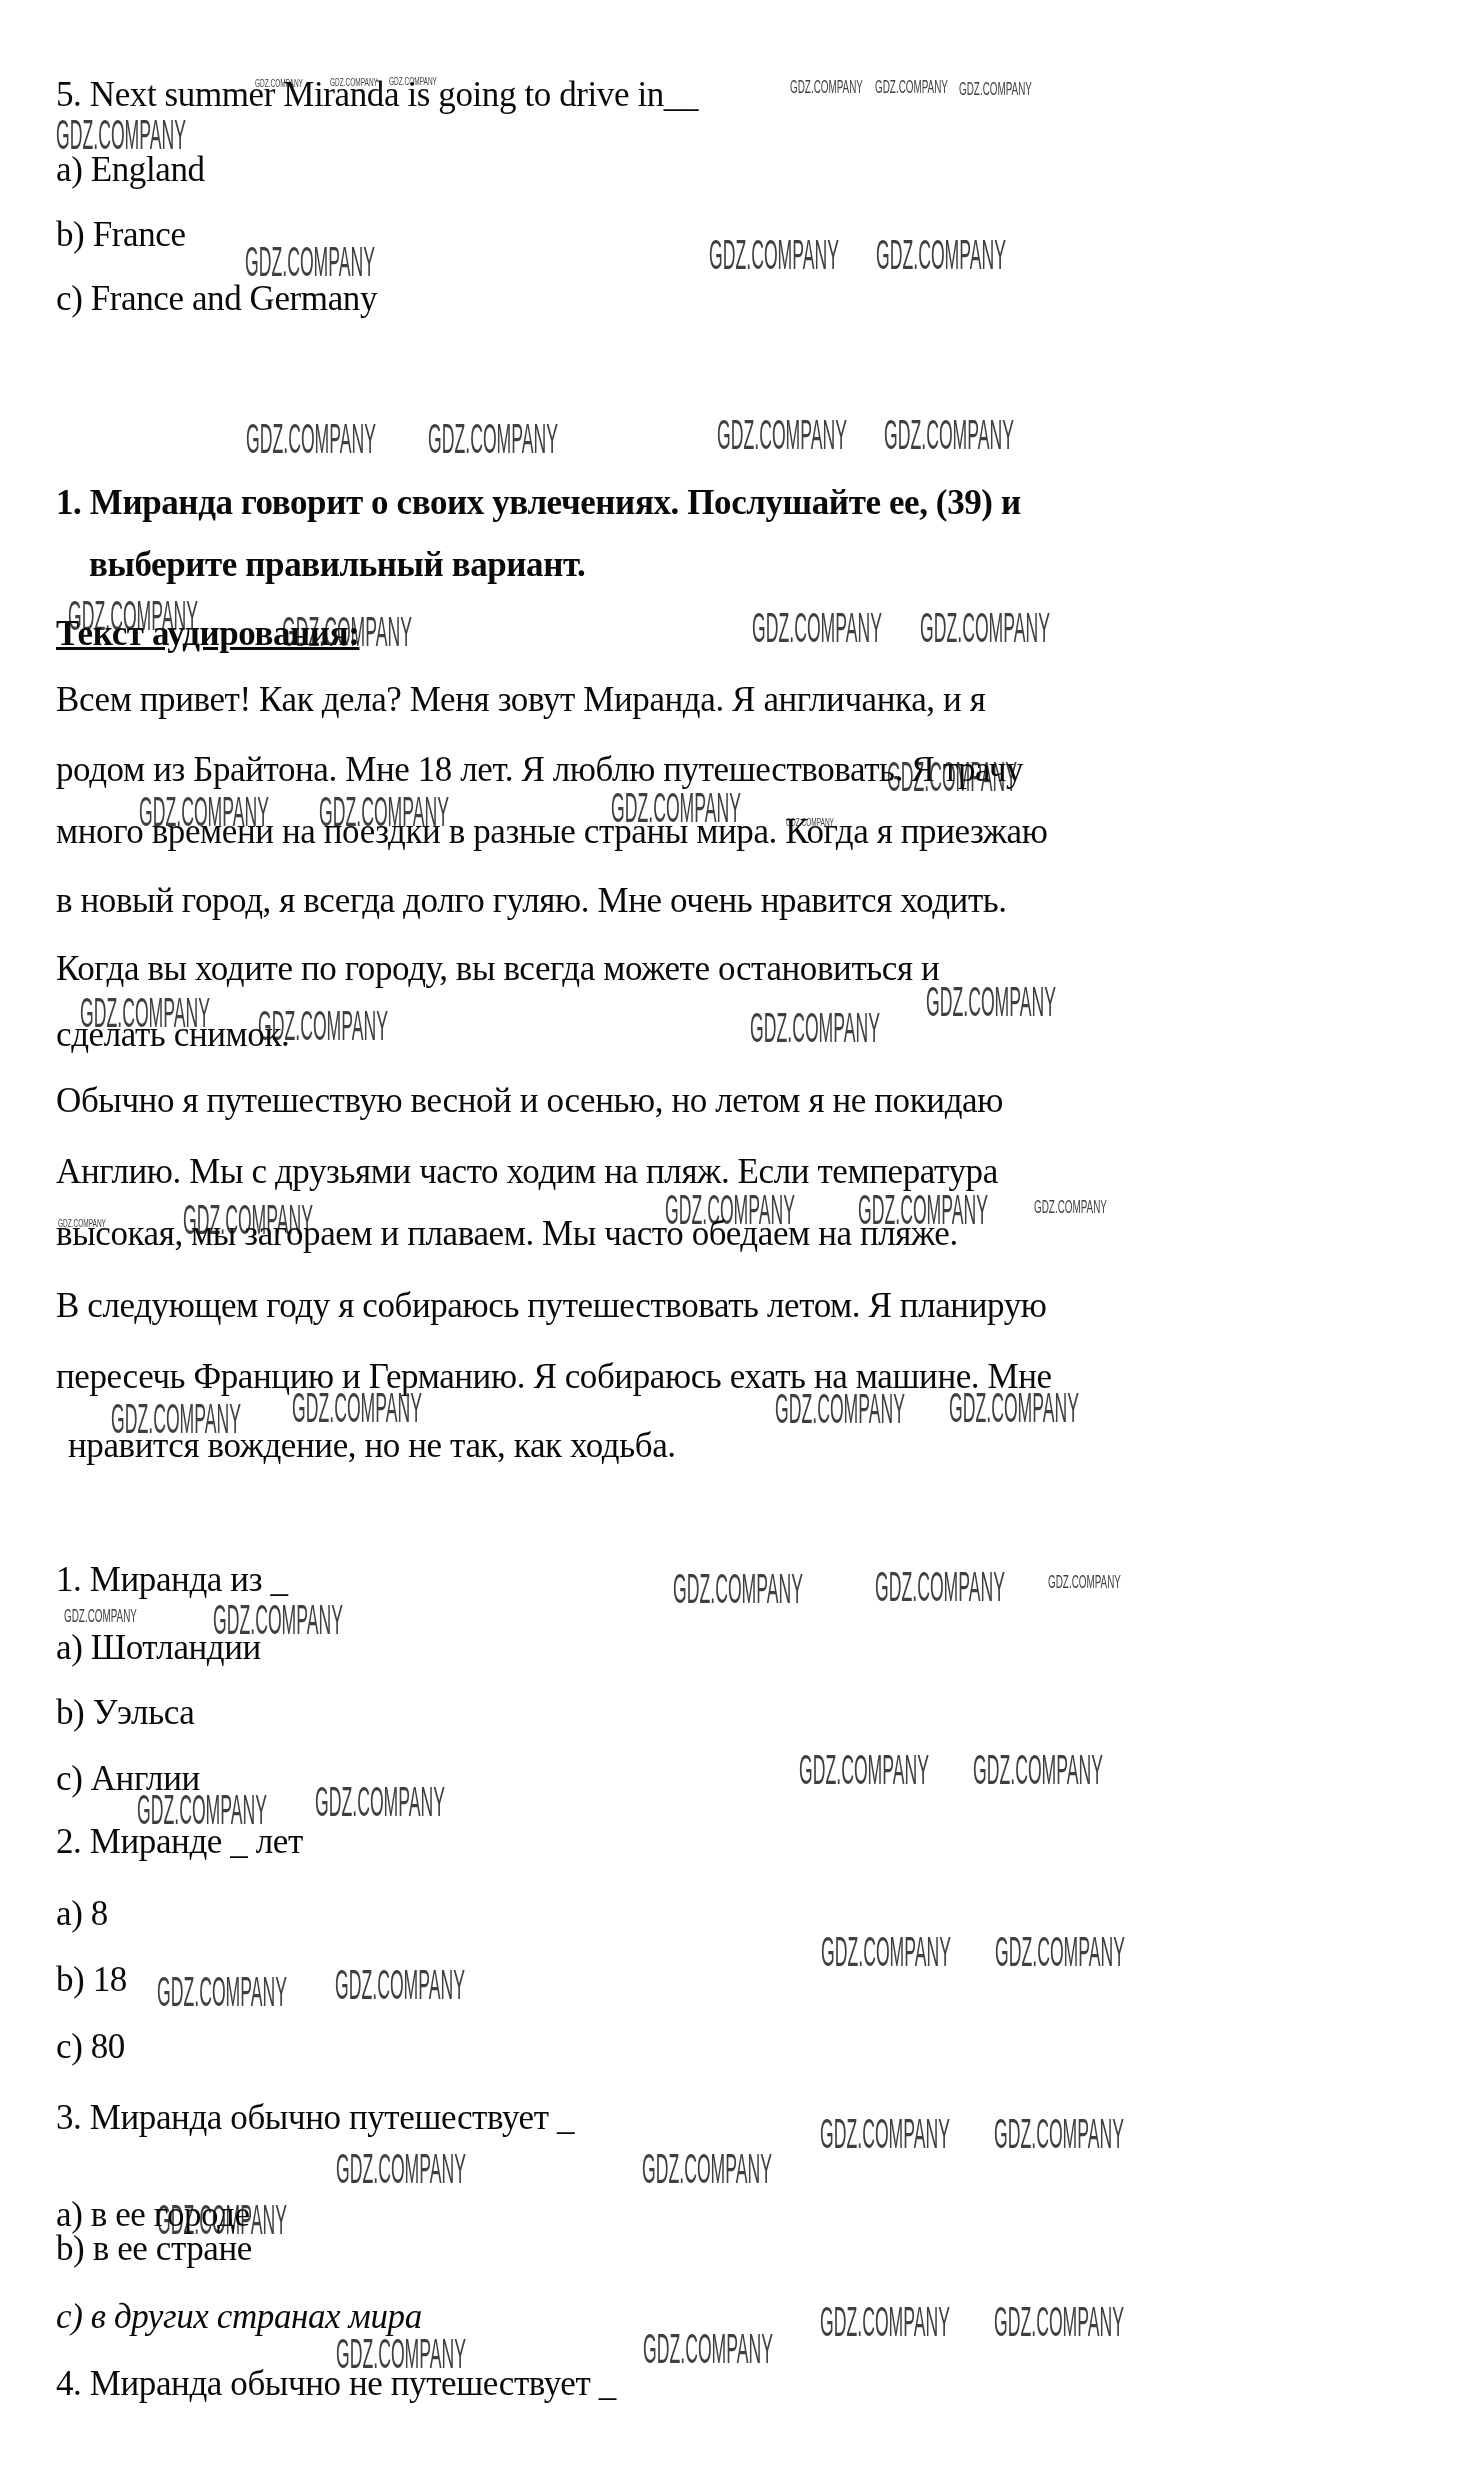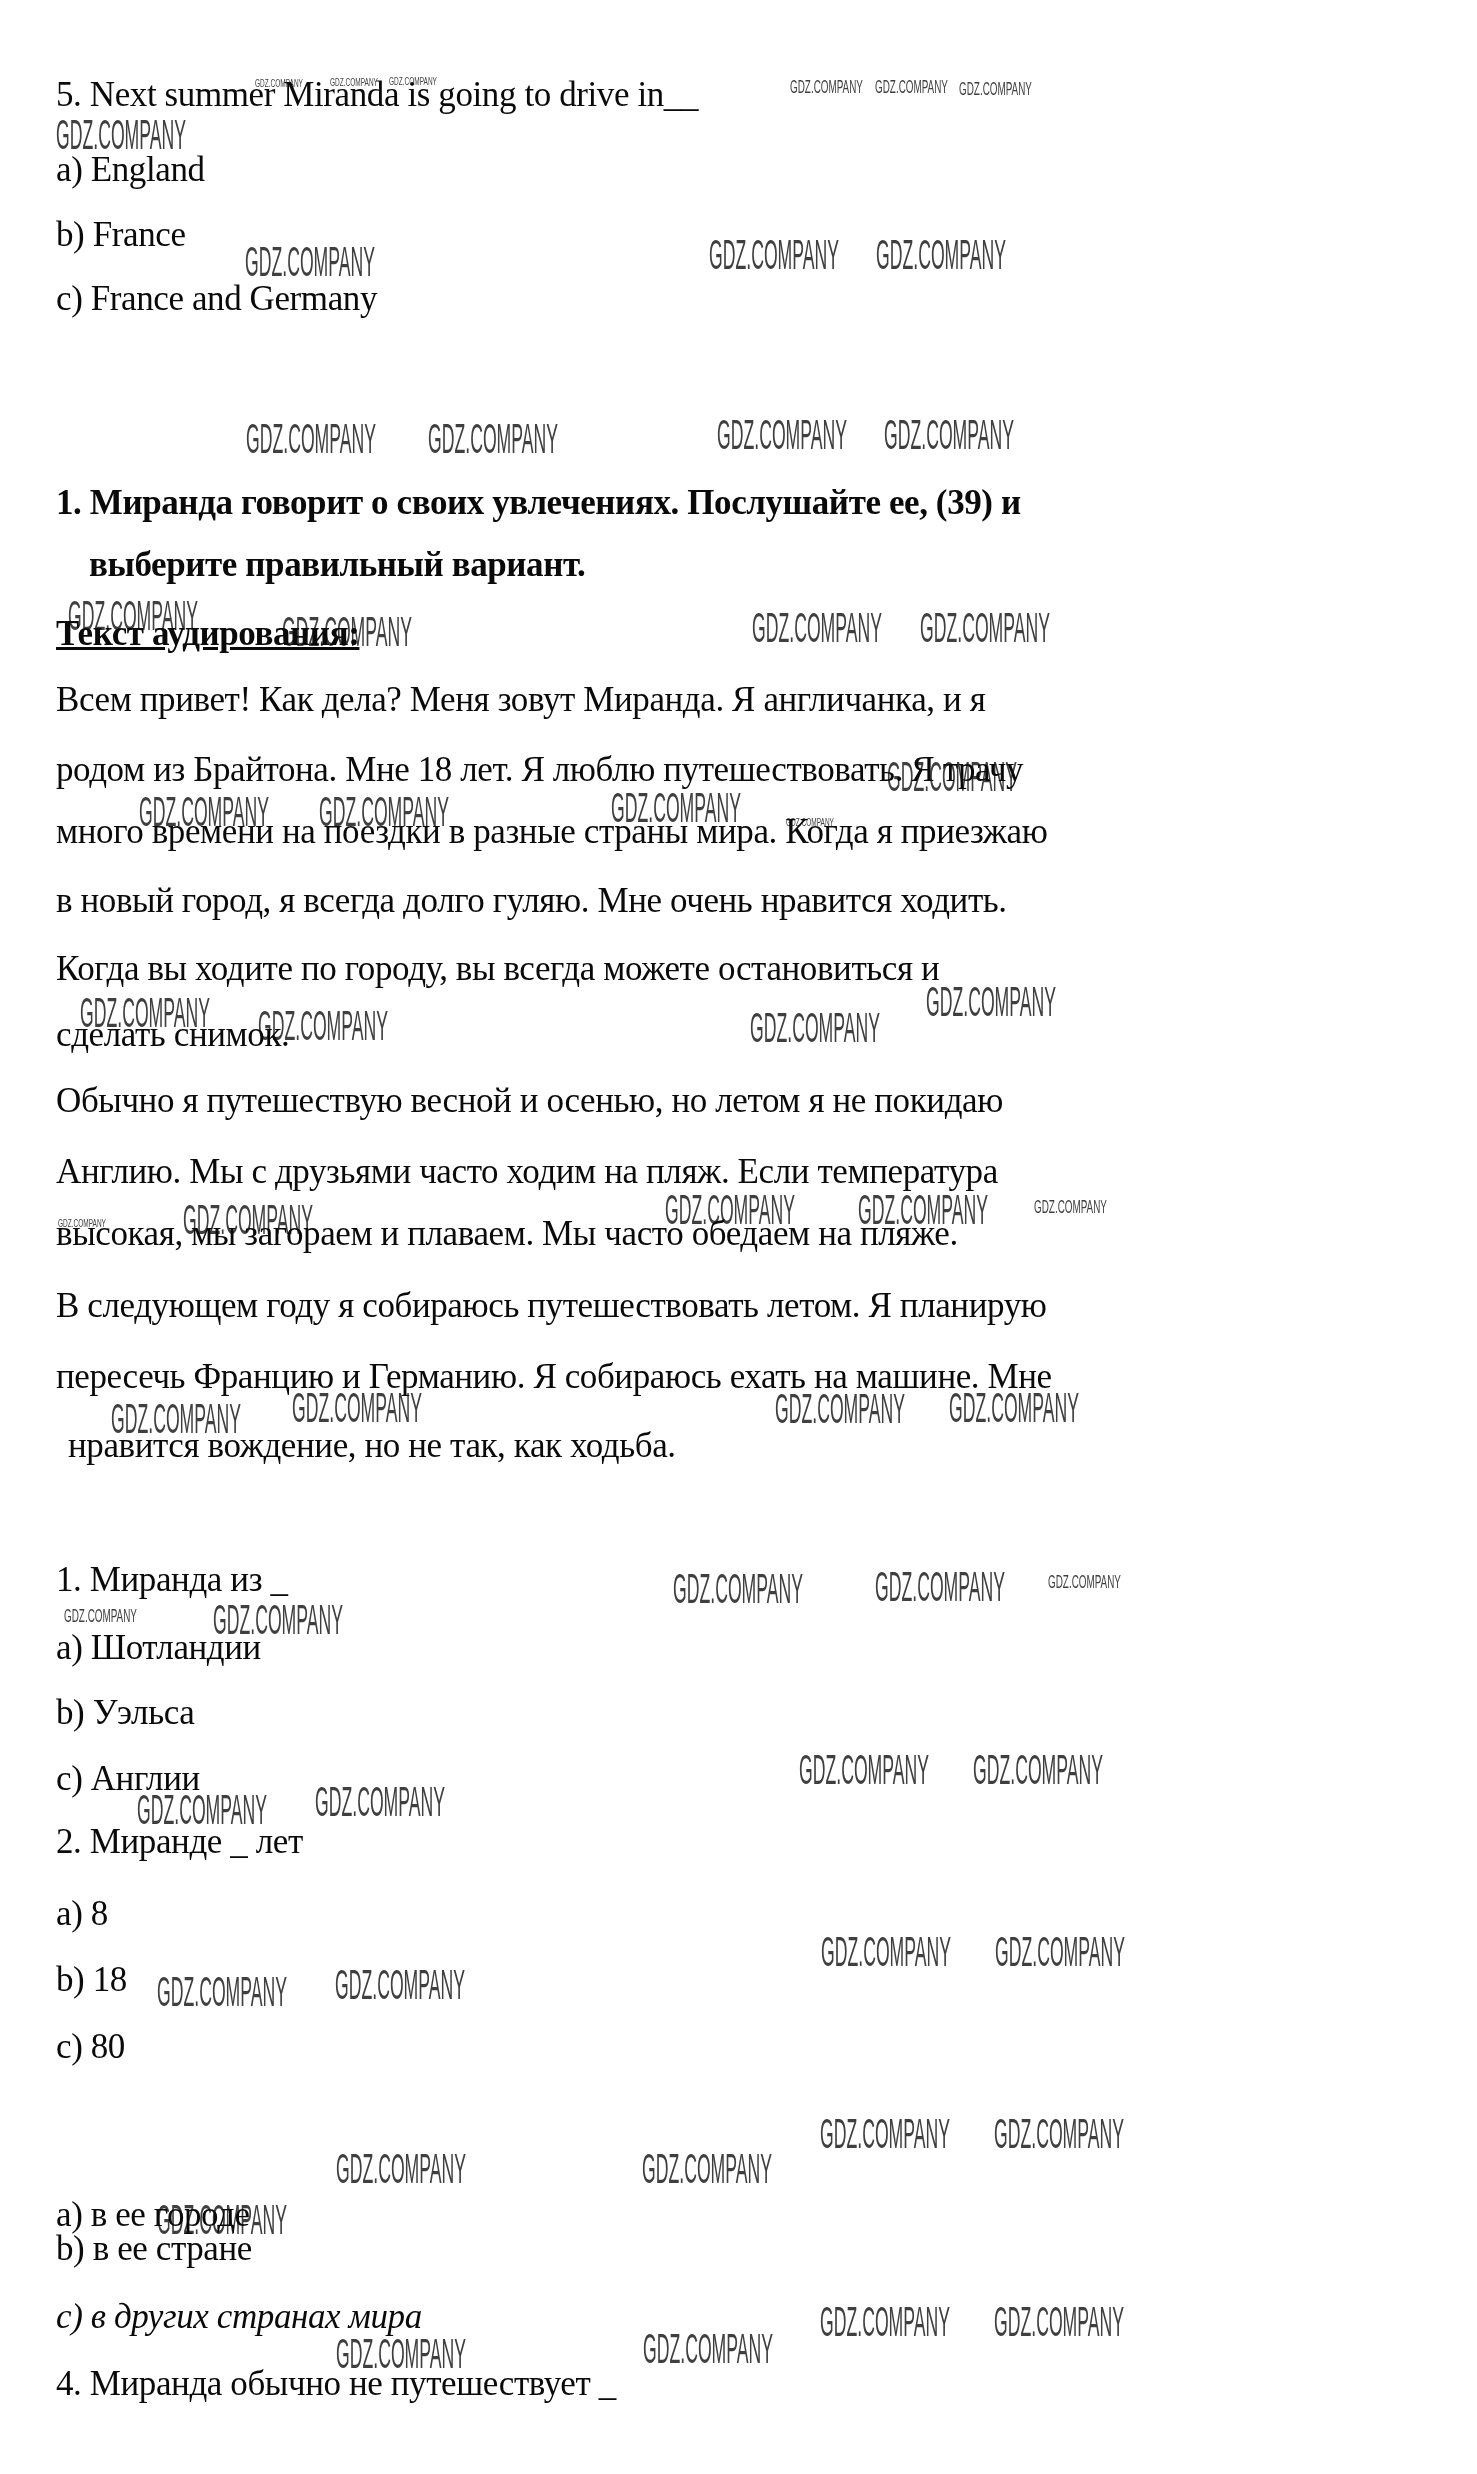--- a/index.html
+++ b/index.html
@@ -122,19 +122,20 @@
       <div class="text-line" style="top: 1359px;">пересечь Францию и Германию. Я собираюсь ехать на машине. Мне</div>
       <div class="text-line" style="top: 1428px; margin-left: 12px;">нравится вождение, но не так, как ходьба.</div>
       <div class="text-line" style="top: 1562px;">1. Миранда из _</div>
       <div class="text-line" style="top: 1630px;">a) Шотландии</div>
       <div class="text-line" style="top: 1695px;">b) Уэльса</div>
       <div class="text-line" style="top: 1761px;">c) Англии</div>
       <div class="text-line" style="top: 1824px;">2. Миранде _ лет</div>
       <div class="text-line" style="top: 1896px;">a) 8</div>
       <div class="text-line" style="top: 1962px;">b) 18</div>
       <div class="text-line" style="top: 2029px;">c) 80</div>
+      <div class="text-line" style="top: 2100px;">3. Миранда обычно путешествует _</div>
       <div class="text-line" style="top: 2165px; margin-top: 32px;">a) в ее городе</div>
       <div class="text-line" style="top: 2231px;">b) в ее стране</div>
       <div class="text-line" style="top: 2299px; font-style: italic;">c) в других странах мира</div>
       <div class="text-line" style="top: 2366px;">4. Миранда обычно не путешествует _</div>
     </div>
 </div>
 
 
 </body></html>

